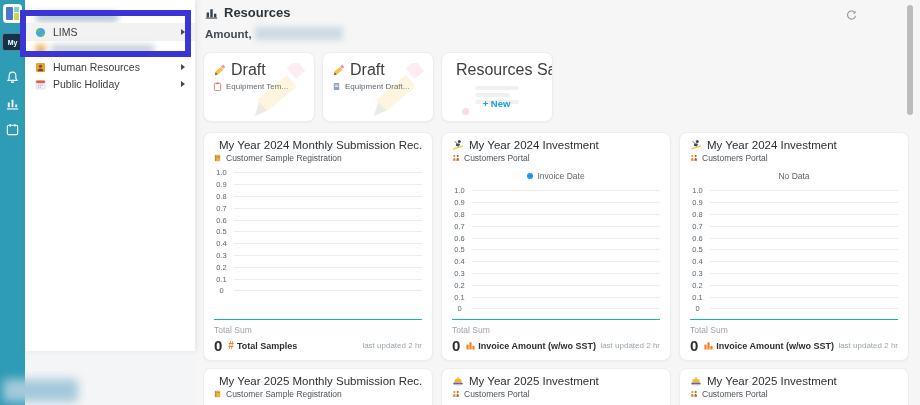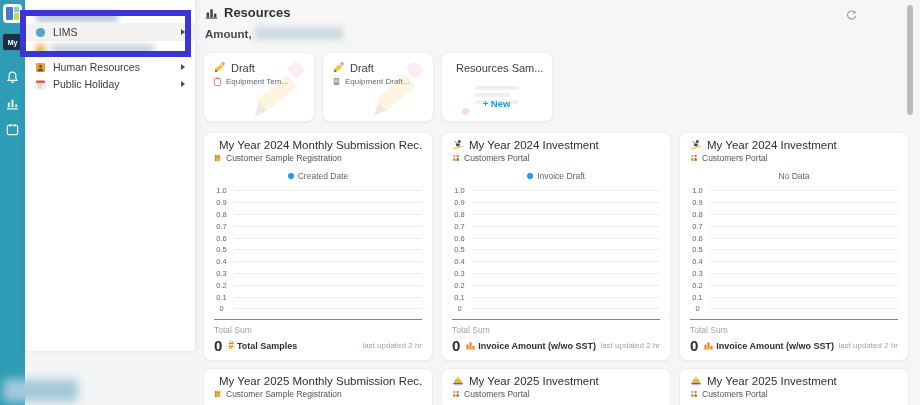--- a/index.html
+++ b/index.html
@@ -34,21 +34,21 @@
 
   
   .main { position:absolute; left:195px; top:0; width:725px; height:405px; background:#f6f6f6; overflow:hidden; z-index:1; }
   .pg-head { position:absolute; left:10px; top:5px; display:flex; align-items:center; gap:6px; font-size:13px; font-weight:bold; color:#2d3339; }
   .refresh { position:absolute; right:62px; top:9px; width:13px; height:13px; cursor:pointer; }
   .welcome { position:absolute; left:10px; top:27px; font-size:11.5px; font-weight:bold; color:#454c52; display:flex; align-items:center; }
   .welcome .wblur { display:inline-block; width:88px; height:13px; background:#ccd9e2; filter:blur(3px); margin-left:3px; }
 
   
   .scard { position:absolute; top:52px; width:112px; height:70px; background:#fff; border:1px solid #ededed; border-radius:8px; box-shadow:0 1px 2px rgba(0,0,0,.04); padding:8px 9px; overflow:hidden; cursor:pointer; }
-  .sc-title { display:flex; align-items:center; gap:5px; font-size:11px; color:#3e3e3e; font-weight:500; white-space:nowrap; }
+  .sc-title { display:flex; align-items:center; gap:5px; font-size:16px; color:#3e3e3e; font-weight:500; white-space:nowrap; }
   .sc-sub { display:flex; align-items:center; gap:4px; font-size:8px; color:#606870; margin-top:3px; white-space:nowrap; }
   .sc-new { position:absolute; left:0; right:1px; bottom:12px; text-align:center; font-size:9.5px; font-weight:bold; color:#17a1e3; cursor:pointer; }
   .wm-pencil { position:absolute; right:6px; bottom:2px; width:56px; height:56px; opacity:.16; }
   .wm-doc { position:absolute; left:50%; top:30px; transform:translateX(-50%); width:44px; opacity:.5; }
   .wm-doc i { display:block; height:4px; background:#e3e3e3; border-radius:2px; margin:3px 0; }
   .wm-doc i:nth-child(2){ width:80%; }
   .wm-dot { position:absolute; left:20px; bottom:6px; width:7px; height:7px; border-radius:50%; background:#f3c6c6; opacity:.6; }
 
   
   .ccard { position:absolute; top:132px; width:230px; height:229px; background:#fff; border:1px solid #ededed; border-radius:8px; box-shadow:0 1px 2px rgba(0,0,0,.04); padding:6px 10px; overflow:hidden; }
@@ -251,24 +251,20 @@
     </div>
     <div class="c-sub">
       <svg width="8" height="8" viewBox="0 0 14 14">
         <rect x="2.5" y="1.5" width="8.5" height="11" rx="1" fill="#e8b44c"></rect>
         <rect x="1.5" y="1.5" width="2.5" height="11" rx="1.2" fill="#c4902e"></rect>
         <rect x="5.5" y="4" width="4.5" height="1" fill="#a87824"></rect>
         <rect x="5.5" y="6.2" width="4.5" height="1" fill="#a87824"></rect>
       </svg>
       <span>Customer Sample Registration</span>
     </div>
-    <div class="c-legend">
-      <span class="dot"></span>
-      <span>Created Date</span>
-    </div>
     <div class="c-plot">
         <div class="tick-row">
           <span class="tick-label">1.0</span>
           <span class="tick-line"></span>
         </div>
         <div class="tick-row">
           <span class="tick-label">0.9</span>
           <span class="tick-line"></span>
         </div>
         <div class="tick-row">
@@ -333,21 +329,21 @@
       <svg width="8" height="8" viewBox="0 0 12 12">
         <circle cx="3.5" cy="3" r="1.6" fill="#d98836"></circle>
         <circle cx="8.5" cy="3" r="1.6" fill="#a8622a"></circle>
         <path d="M1.5,10 Q1.5,5.8 3.5,5.8 Q5.5,5.8 5.5,10 Z" fill="#d98836"></path>
         <path d="M6.5,10 Q6.5,5.8 8.5,5.8 Q10.5,5.8 10.5,10 Z" fill="#a8622a"></path>
       </svg>
       <span>Customers Portal</span>
     </div>
     <div class="c-legend">
       <span class="dot"></span>
-      <span>Invoice Draft</span>
+      <span>Invoice Date</span>
     </div>
     <div class="c-plot">
         <div class="tick-row">
           <span class="tick-label">1.0</span>
           <span class="tick-line"></span>
         </div>
         <div class="tick-row">
           <span class="tick-label">0.9</span>
           <span class="tick-line"></span>
         </div>

